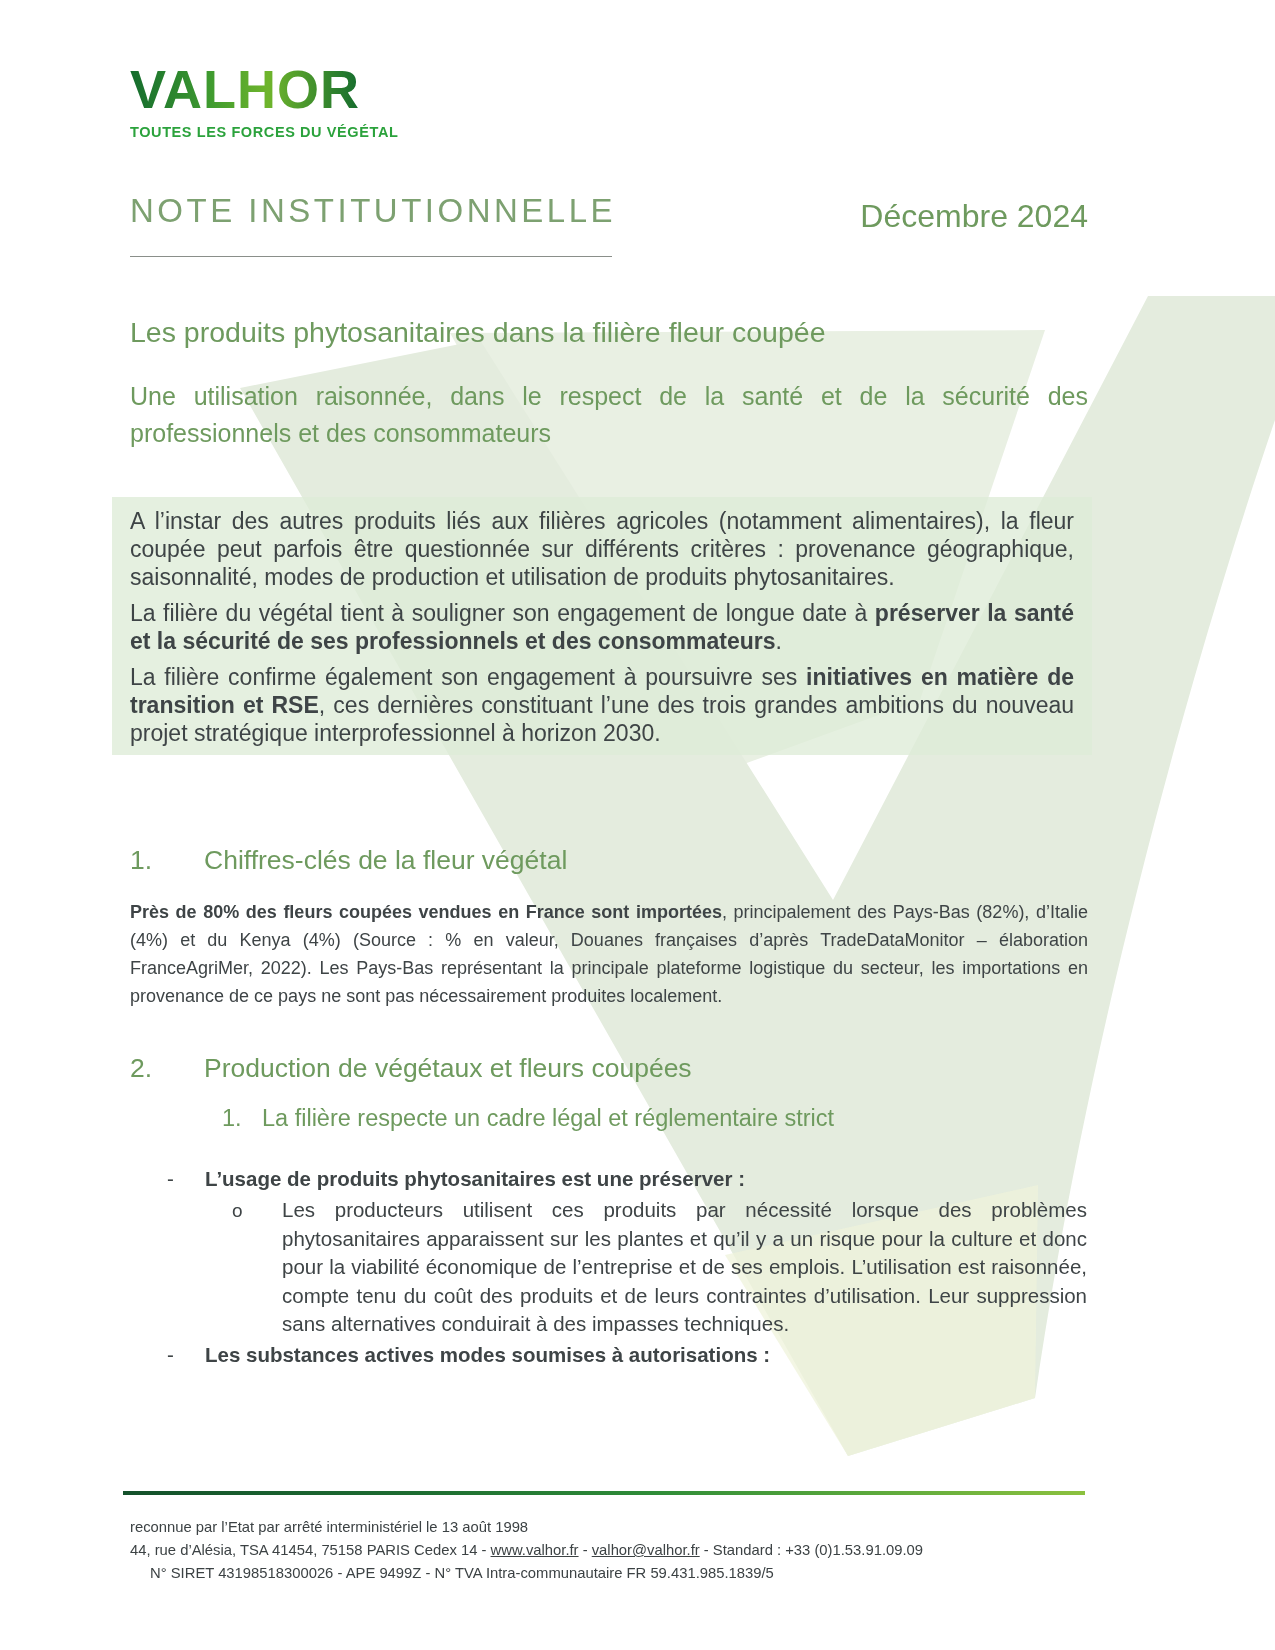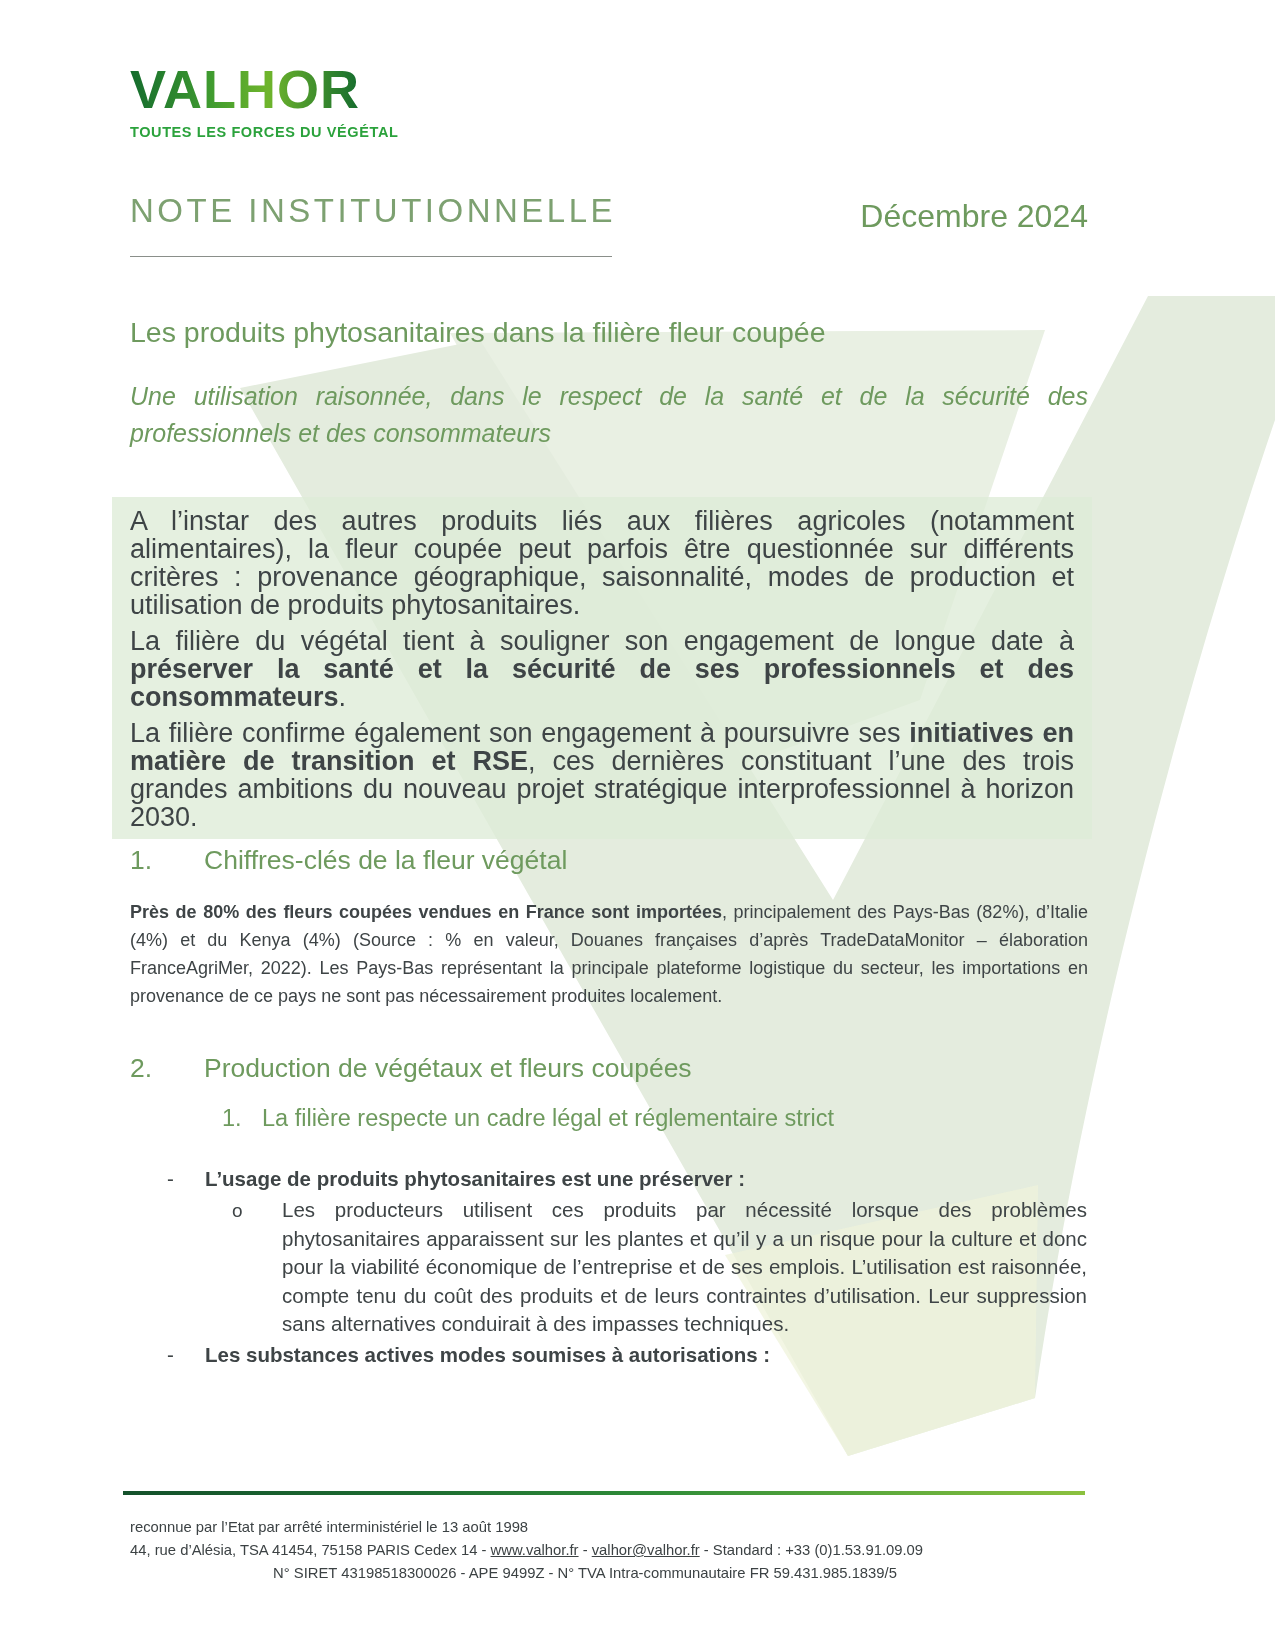--- a/index.html
+++ b/index.html
@@ -36,33 +36,33 @@
     font-size:32px;color:#6e9a5e;
   }
 
   
   .doc-title{
     left:130px;top:316px;width:958px;
     font-size:28.5px;color:#6e9a5e;font-weight:400;
   }
   .doc-subtitle{
     left:130px;top:378px;width:958px;
-    font-size:25px;color:#6e9a5e;font-style:italic;
+    font-size:25px;color:#6e9a5e;
     text-align:justify;line-height:37px;
   }
 
   
   .highlight{
     left:112px;top:497px;width:944px;
     background:rgba(222,236,215,0.78);
     padding:10px 18px 8px 18px;
   }
   .highlight p{
     margin:0 0 0 0;padding:0;
-    font-size:27px;line-height:28px;text-align:justify;
+    font-size:23px;line-height:28px;text-align:justify;
   }
   .highlight p + p{margin-top:8px;}
   b{font-weight:bold;}
 
   
   .sec-heading{
     left:130px;width:958px;
     font-size:26.5px;color:#6e9a5e;font-weight:400;
     display:flex;
   }
@@ -103,21 +103,21 @@
   .footer-line{
     left:123px;top:1491px;width:962px;height:4px;
     background:linear-gradient(to right,#14512b 0%,#1d6c31 30%,#2f8c38 55%,#5ca93c 78%,#8cc13f 100%);
   }
   .footer{
     left:130px;top:1516px;width:958px;
     font-size:14.8px;line-height:23px;color:#3c4244;
   }
   .footer .f-bold{font-weight:bold;}
   .footer .f-link{text-decoration:underline;color:#3c4244;cursor:pointer;}
-  .footer-row4{display:flex;justify-content:center;}
+  .footer-row4{display:flex;justify-content:flex-start;margin-left:20px;}
   .page-num{padding-right:48px;}
 </style>
 </head>
 <body>
 
 <div class="page">
 
   <svg class="layer" width="1275" height="1650" viewBox="0 0 1275 1650" xmlns="http://www.w3.org/2000/svg">
     <polygon points="450,333 1045,330 920,700 700,780" fill="#e9f0e3"></polygon>
     <path d="M240,388 L480,340 L833,900 L1148,296 L1275,296 L1275,420 C1200,640 1090,1020 1035,1398 L848,1456 Z" fill="#e4ecde"></path>

